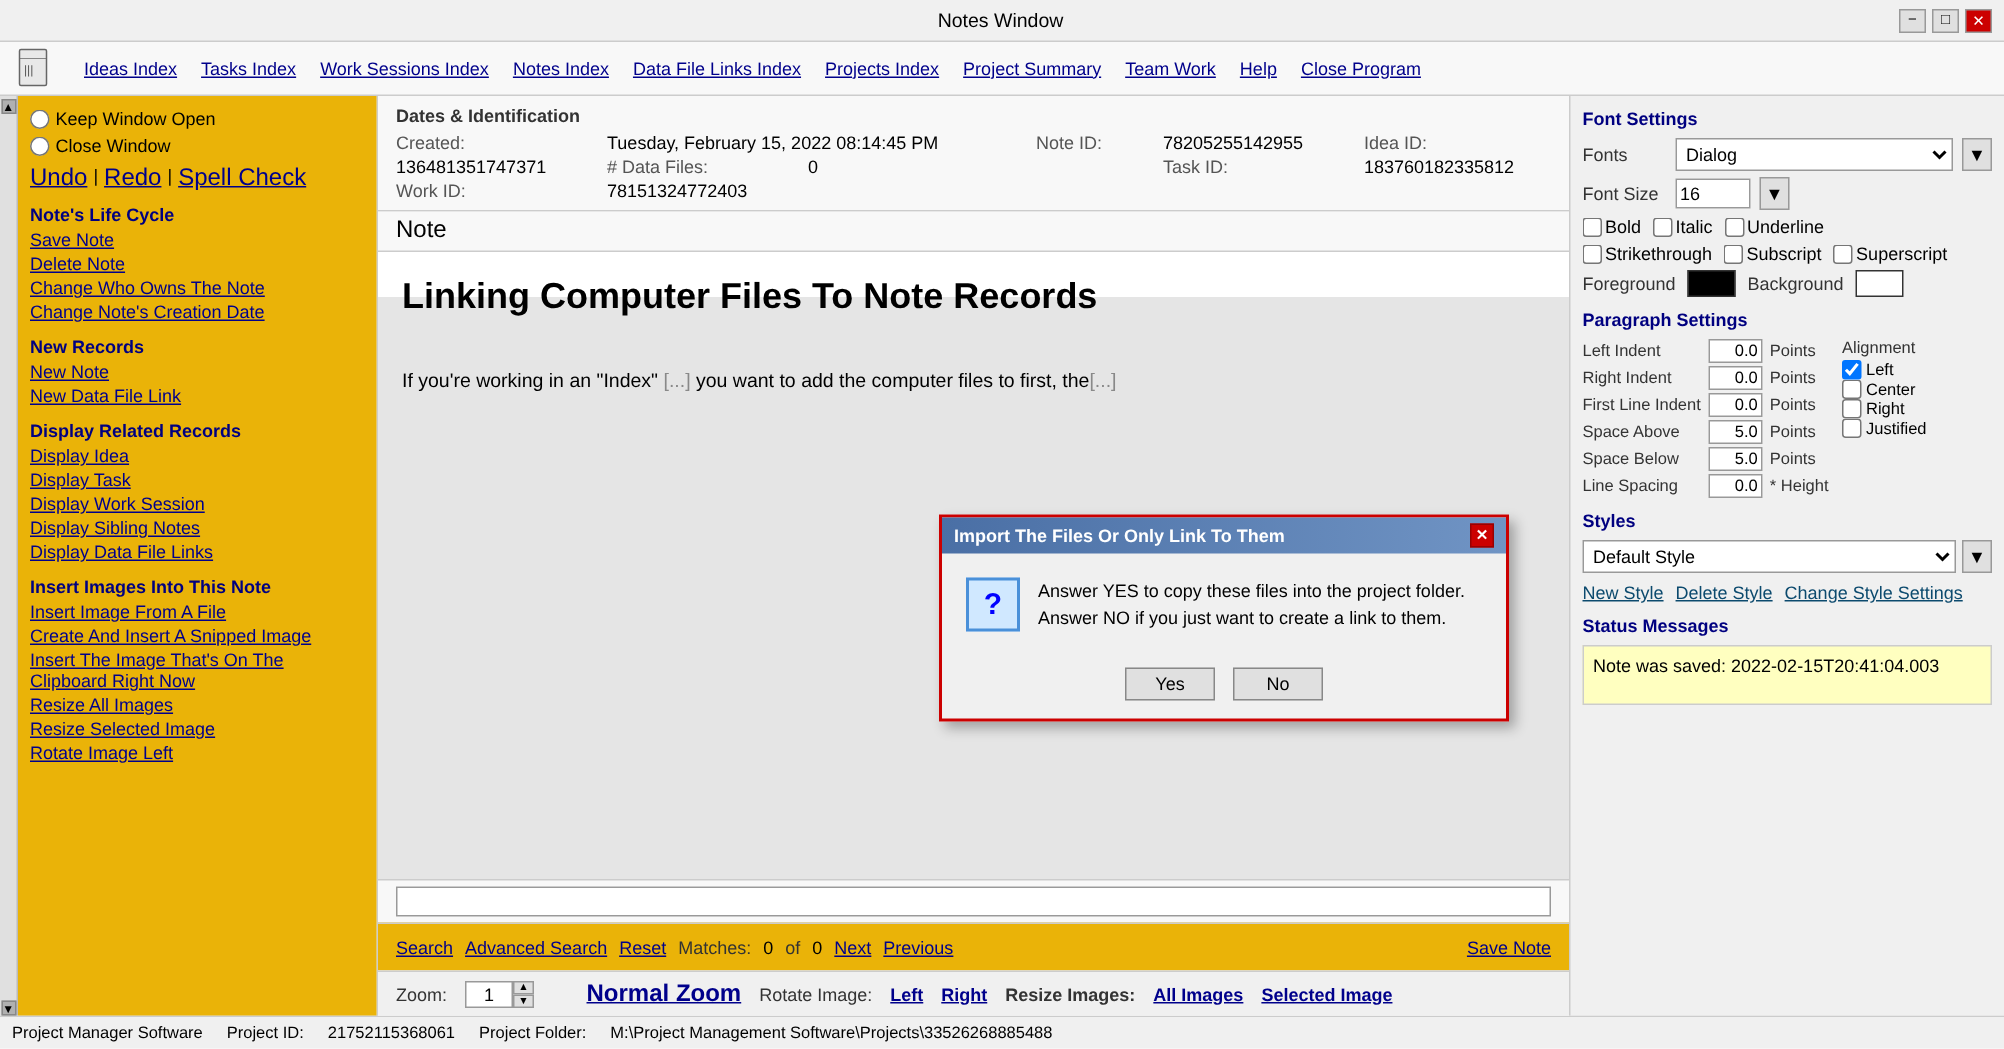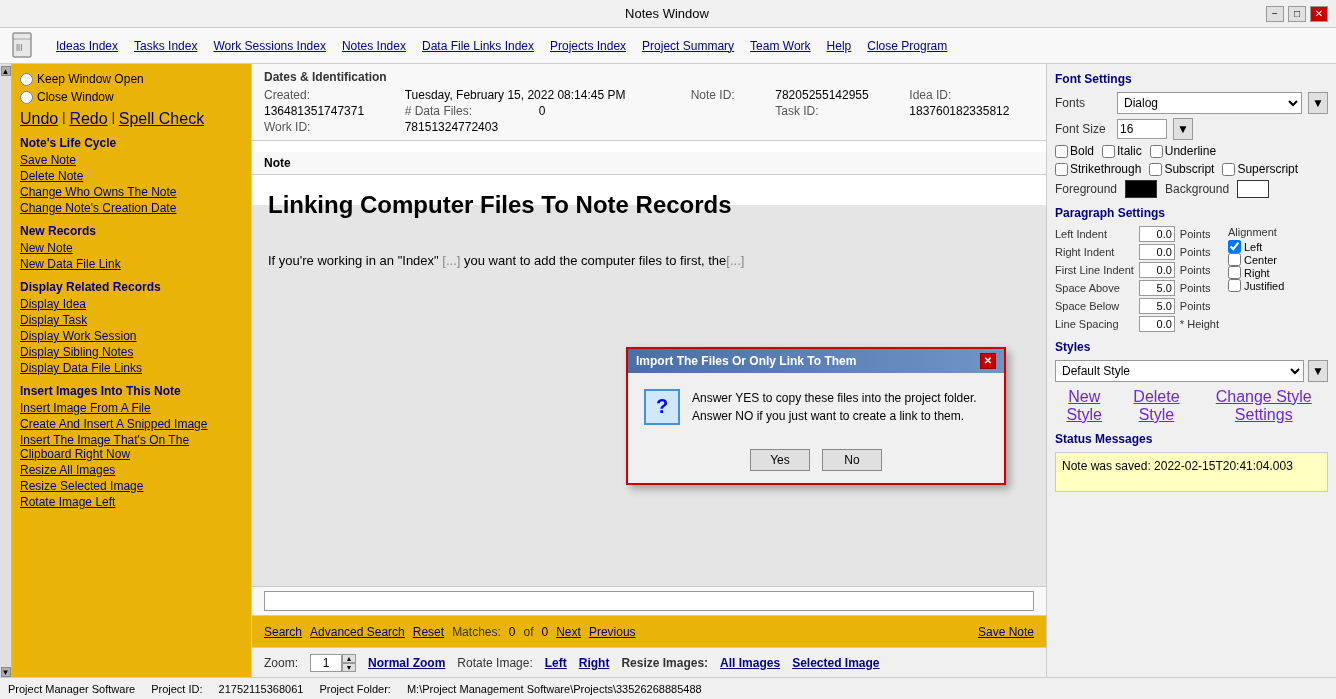--- a/index.html
+++ b/index.html
@@ -34,21 +34,21 @@
 
     
     #dates-section { background: #f8f8f8; border-bottom: 1px solid #ccc; padding: 6px 12px; }
     #dates-section .section-title { font-weight: bold; font-size: 12px; color: #333; margin-bottom: 4px; }
     .dates-grid { display: grid; grid-template-columns: auto auto auto auto auto auto; gap: 2px 16px; font-size: 12px; }
     .dates-label { color: #555; }
     .dates-value { color: #000; }
 
     
     #note-section { flex: 1; overflow: hidden; display: flex; flex-direction: column; }
-    #note-header { background: #f8f8f8; border-bottom: 1px solid #ccc; padding: 4px 12px; font-weight: bold; font-size: 12px; margin-top: 11px; }
+    #note-header { background: #f8f8f8; border-bottom: 1px solid #ccc; padding: 4px 12px; font-weight: normal; font-size: 16px; }
     #note-content { flex: 1; padding: 16px; overflow: auto; position: relative; background: #fff; }
 
     
     .note-title { font-size: 24px; font-weight: bold; margin-bottom: 12px; color: #000; }
     .note-body { font-size: 13px; line-height: 1.5; color: #000; }
     .note-body strong { font-weight: bold; }
 
     
     #search-bar { background: #eab308; border-top: 1px solid #ccc; padding: 6px 12px; display: flex; align-items: center; gap: 8px; flex-shrink: 0; height: 32px; }
     .search-link { color: #00008b; text-decoration: underline; cursor: pointer; font-size: 12px; background: none; border: none; padding: 0; }
@@ -95,21 +95,21 @@
 
     
     .para-two-col { display: flex; gap: 8px; }
     .para-left { flex: 1; }
     .para-right { width: 100px; }
 
     
     .styles-dropdown-row { display: flex; align-items: center; gap: 4px; margin-bottom: 6px; }
     .styles-select { flex: 1; border: 1px solid #999; padding: 2px; font-size: 12px; background: #fff; }
     .styles-btn-row { display: flex; gap: 8px; }
-    .styles-btn { color: #6d28d9; text-decoration: underline; cursor: pointer; font-size: 16px; background: none; border: none; padding: 0; }
+    .styles-btn { color: #0c4a6e; text-decoration: underline; cursor: pointer; font-size: 12px; background: none; border: none; padding: 0; }
 
     
     #status-messages { background: #ffffc0; border: 1px solid #ccc; padding: 6px; margin-top: 6px; font-size: 12px; min-height: 40px; }
 
     
     #status-bar { background: #f0f0f0; border-top: 1px solid #ccc; padding: 3px 8px; font-size: 11px; color: #000; height: 22px; display: flex; align-items: center; gap: 16px; }
 
     
     #dialog-overlay { position: absolute; top: 0; left: 0; right: 0; bottom: 0; background: rgba(0,0,0,0.1); display: flex; align-items: center; justify-content: flex-end; z-index: 100; pointer-events: none; margin-top: 30px; }
     #dialog-box { background: #f0f0f0; border: 2px solid #c00; padding: 0; width: 380px; pointer-events: all; box-shadow: 4px 4px 8px rgba(0,0,0,0.3); }
@@ -283,21 +283,21 @@
 
     <div id="zoom-bar">
       <span class="zoom-label">Zoom:</span>
       <div class="zoom-input-wrap">
         <input class="zoom-input" type="text" value="1" style="">
         <div class="zoom-spinner">
           <button class="zoom-spin-btn">▲</button>
           <button class="zoom-spin-btn">▼</button>
         </div>
       </div>
-      <button class="zoom-link" style="color:#00008b;text-decoration:underline;cursor:pointer;font-size:12px;background:none;border:none;padding:0;font-weight:bold;">Normal Zoom</button>
+      <button class="zoom-link" style="color:#00008b;text-decoration:underline;cursor:pointer;font-size:16px;background:none;border:none;padding:0;font-weight:bold;margin-left:23px;">Normal Zoom</button>
       <span class="zoom-plain">Rotate Image:</span>
       <button class="zoom-link" style="color:#00008b;text-decoration:underline;cursor:pointer;font-size:12px;background:none;border:none;padding:0;">Left</button>
       <button class="zoom-link" style="color:#00008b;text-decoration:underline;cursor:pointer;font-size:12px;background:none;border:none;padding:0;">Right</button>
       <span class="zoom-plain" style="font-weight:bold;">Resize Images:</span>
       <button class="zoom-link" style="color:#00008b;text-decoration:underline;cursor:pointer;font-size:12px;background:none;border:none;padding:0;">All Images</button>
       <button class="zoom-link" style="color:#00008b;text-decoration:underline;cursor:pointer;font-size:12px;background:none;border:none;padding:0;">Selected Image</button>
     </div>
   </div>
 
   <div id="right-panel">

